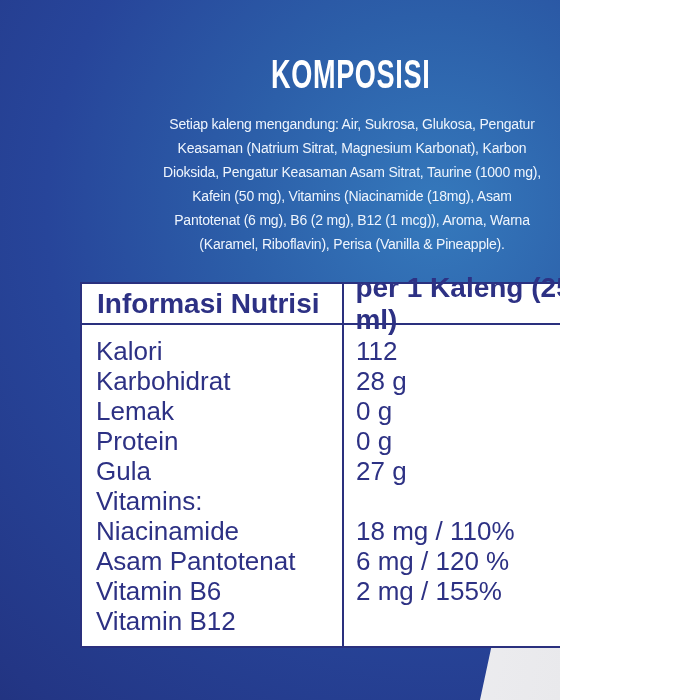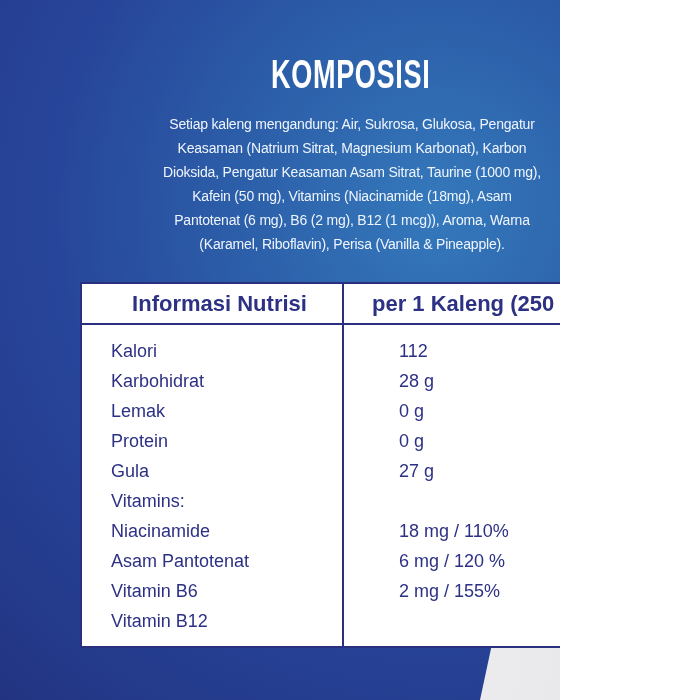--- a/index.html
+++ b/index.html
@@ -73,50 +73,48 @@
     bottom: 0;
     width: 2px;
     background: #2a307e;
   }
   .t-header {
     display: flex;
     height: 39px;
     border-bottom: 2px solid #2a307e;
     align-items: center;
     font-weight: 700;
-    font-size: 22px;
-    text-align: center;
+    font-size: 28px;
   }
   .t-header .h1 {
     width: 260px;
     box-sizing: border-box;
     padding-left: 15px;
   }
   .t-header .h2 {
     box-sizing: border-box;
     padding-left: 30px;
   }
   .t-body {
     padding-top: 11px;
   }
   .t-row {
     display: flex;
     height: 30px;
     align-items: center;
-    font-size: 18px;
-    margin-left: 15px;
+    font-size: 26px;
   }
   .t-row .cell.label {
     width: 260px;
     box-sizing: border-box;
     padding-left: 14px;
   }
   .t-row .cell.value {
     box-sizing: border-box;
-    padding-left: 42px;
+    padding-left: 14px;
   }
 </style>
 </head>
 <body>
 
 <div id="stage">
 
   <div class="wedge"></div>
 
   <div class="title">KOMPOSISI</div>

